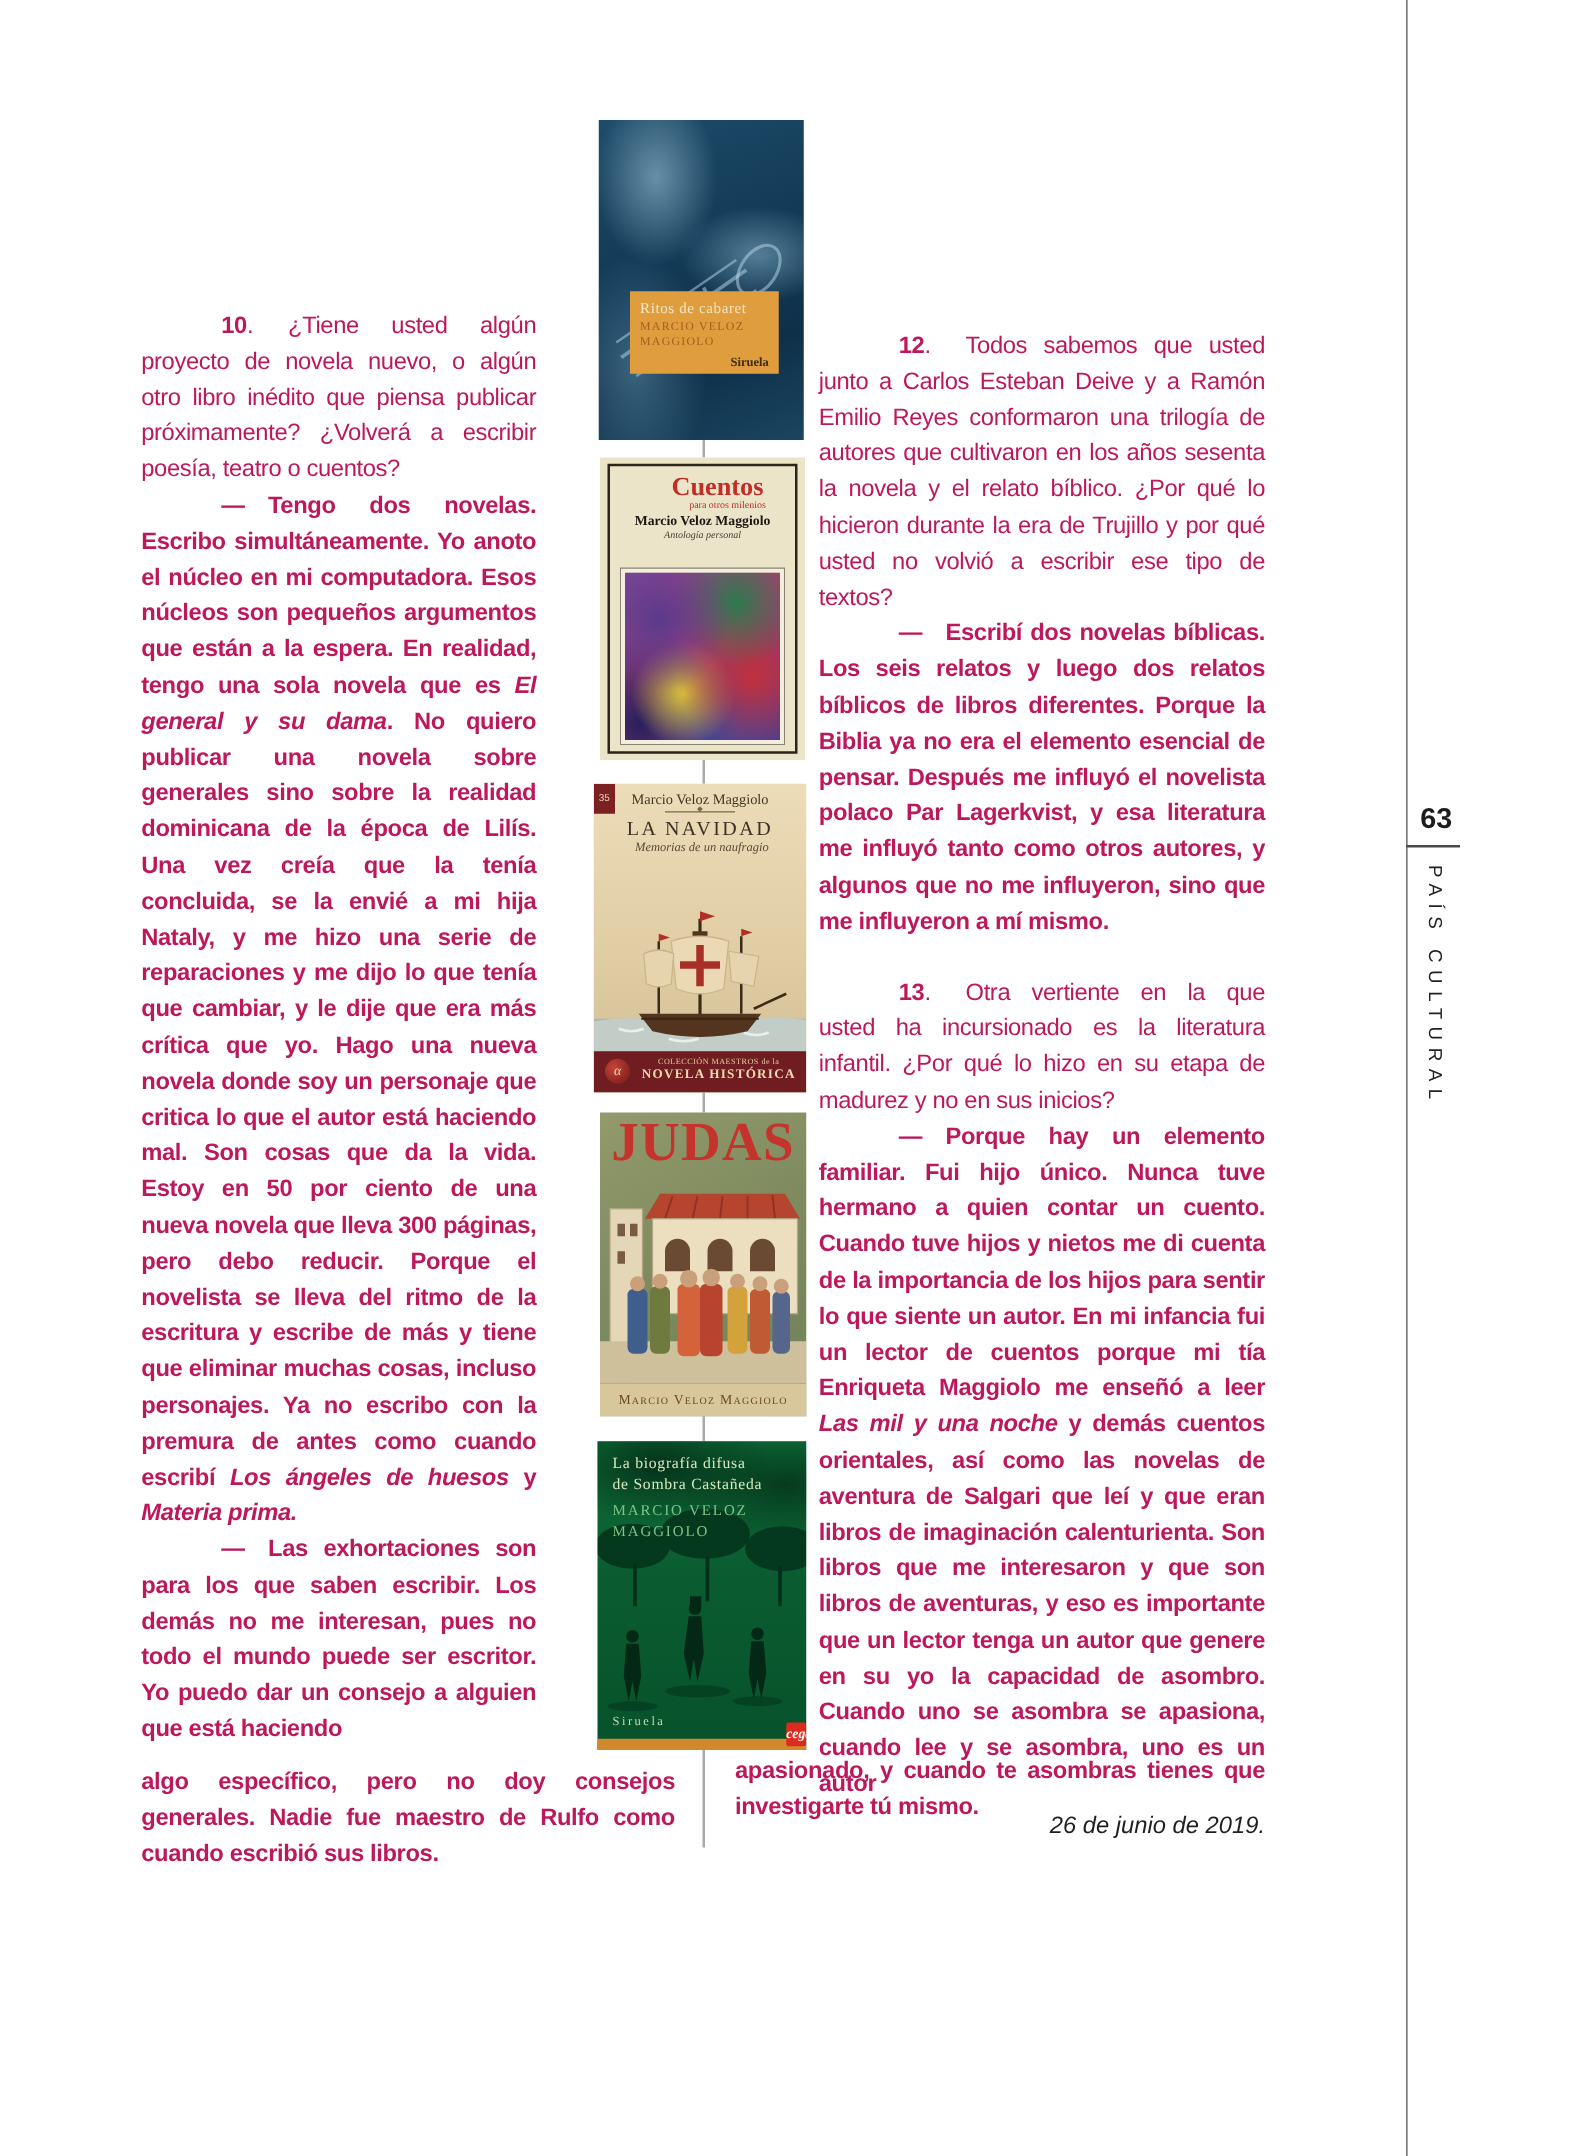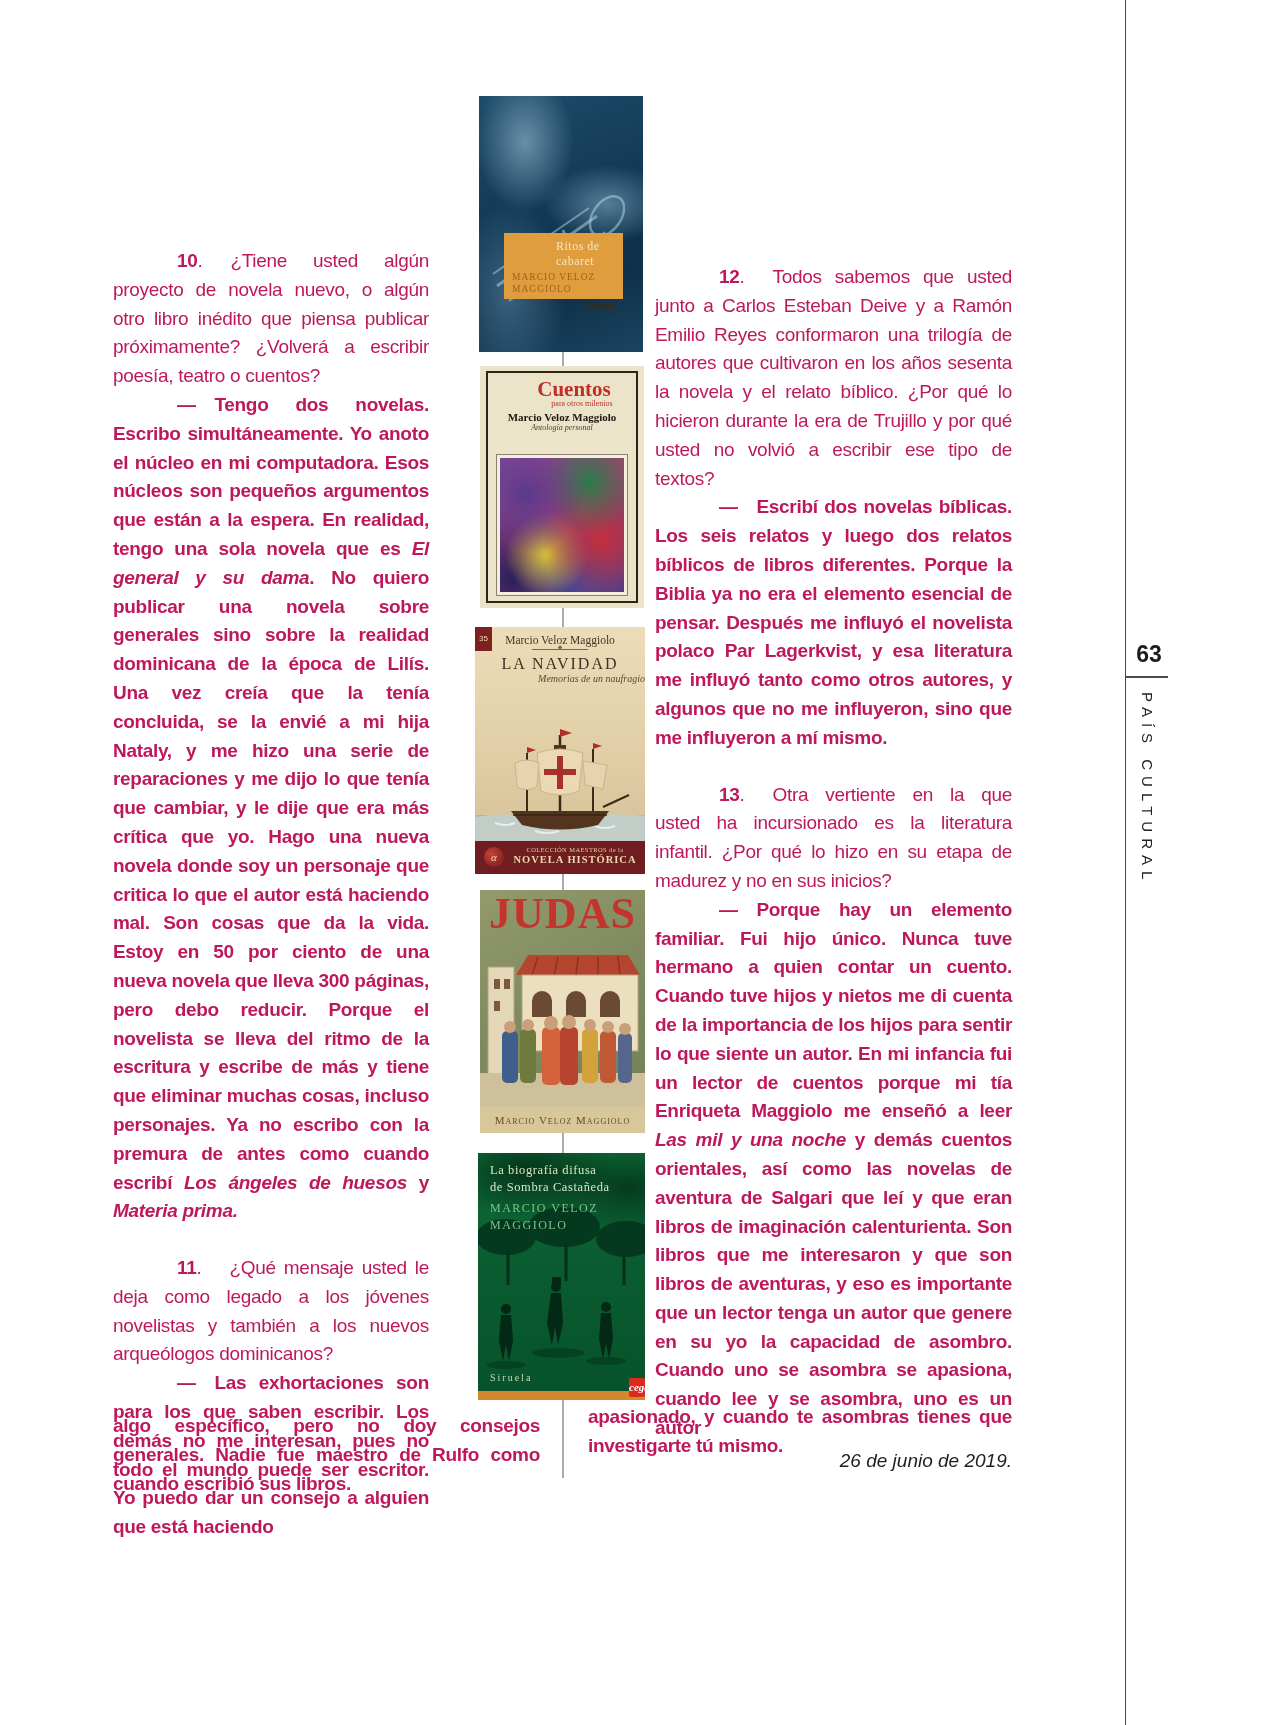--- a/index.html
+++ b/index.html
@@ -35,21 +35,21 @@
 
   
   .b1{left:479px;top:96px;width:164px;height:256px;
       background:
         radial-gradient(ellipse 70px 100px at 28% 18%, rgba(170,205,225,.55), transparent 70%),
         radial-gradient(ellipse 90px 55px at 78% 42%, rgba(150,195,220,.5), transparent 70%),
         radial-gradient(ellipse 80px 130px at 18% 78%, rgba(110,160,190,.45), transparent 72%),
         linear-gradient(160deg,#1d4c69,#133b57 40%,#0f3049 72%,#1a4560);}
   .b1-label{position:absolute;left:25px;top:137px;width:119px;height:66px;background:#df9d3e;
             padding:6px 8px;box-sizing:border-box;}
-  .b1-title{font-family:"Liberation Serif",serif;font-size:12px;color:#f3e6c6;letter-spacing:.5px;margin-left:44px;}
+  .b1-title{font-family:"Liberation Serif",serif;font-size:12px;color:#f3e6c6;letter-spacing:.5px;}
   .b1-author{font-family:"Liberation Serif",serif;font-size:9.5px;color:#a3601c;
              letter-spacing:1px;line-height:12px;margin-top:2px;}
   .b1-pub{font-family:"Liberation Serif",serif;font-size:10px;font-weight:700;color:#3e2c12;
           text-align:right;margin-top:5px;}
 
   
   .b2{left:480px;top:366px;width:164px;height:242px;background:#ece4c8;}
   .b2-frame{position:absolute;left:6px;right:6px;top:5px;bottom:5px;border:2px solid #2b2419;}
   .b2-title{position:relative;margin-top:14px;text-align:center;font-family:"Liberation Serif",serif;
             font-weight:700;font-size:21px;color:#c22d27;line-height:19px;}
@@ -74,22 +74,22 @@
       background:linear-gradient(#ecdcb8,#e0cda4 55%,#d2bd92);}
   .b3-spine{position:absolute;left:0;top:0;width:17px;height:24px;background:#7c2022;
             color:#e8d8b0;font-size:8px;line-height:24px;text-align:center;}
   .b3-author{text-align:center;font-family:"Liberation Serif",serif;font-size:11.5px;
              color:#453726;margin-top:7px;}
   .b3-orn{width:56px;margin:3px auto 1px;border-top:1px solid #7a6848;position:relative;height:4px;}
   .b3-orn::after{content:"◆";position:absolute;left:50%;top:-7px;transform:translateX(-50%);
                  font-size:6px;color:#7a6848;background:transparent;}
   .b3-title{text-align:center;font-family:"Liberation Serif",serif;font-size:16px;
             letter-spacing:2px;color:#3d3324;}
-  .b3-sub{text-align:right;font-family:"Liberation Serif",serif;font-style:italic;
-          font-size:10px;color:#5a4a34;}
+  .b3-sub{text-align:left;font-family:"Liberation Serif",serif;font-style:italic;
+          font-size:10px;color:#5a4a34;margin-left:33px;}
   .b3-band{position:absolute;left:0;right:0;bottom:0;height:33px;background:#6f1d20;}
   .b3-seal{position:absolute;left:9px;top:6px;width:20px;height:20px;border-radius:50%;
            background:radial-gradient(circle at 35% 35%, #c5433a, #8c2420 70%);
            color:#eddcae;font-family:"Liberation Serif",serif;font-style:italic;
            font-size:11px;line-height:20px;text-align:center;}
   .b3-coll{position:absolute;left:34px;top:5px;right:4px;text-align:center;}
   .b3-coll-small{font-family:"Liberation Serif",serif;font-size:6.5px;color:#e2cf9e;letter-spacing:.4px;}
   .b3-coll-big{font-family:"Liberation Serif",serif;font-weight:700;font-size:10.5px;
                color:#ecd9ae;letter-spacing:1px;margin-top:1px;}
 
@@ -121,21 +121,20 @@
             font-size:11px;line-height:18px;text-align:right;border-radius:2px;}
 </style>
 </head>
 <body>
 
 <div id="page">
 
   <div class="col" style="left:113px;top:222px;width:316px;" id="left-col">
       <p class="para question"><span class="qnum">10</span>.  <span>¿Tiene usted algún proyecto de novela nuevo, o algún otro libro inédito que piensa publicar próximamente? ¿Volverá a escribir poesía, teatro o cuentos?</span></p>
       <p class="para answer"><span>— Tengo dos novelas. Escribo simultáneamente. Yo anoto el núcleo en mi computadora. Esos núcleos son pequeños argumentos que están a la espera. En realidad, tengo una sola novela que es </span><span class="it">El general y su dama</span><span>. No quiero publicar una novela sobre generales sino sobre la realidad dominicana de la época de Lilís. Una vez creía que la tenía concluida, se la envié a mi hija Nataly, y me hizo una serie de reparaciones y me dijo lo que tenía que cambiar, y le dije que era más crítica que yo. Hago una nueva novela donde soy un personaje que critica lo que el autor está haciendo mal. Son cosas que da la vida. Estoy en 50 por ciento de una nueva novela que lleva 300 páginas, pero debo reducir. Porque el novelista se lleva del ritmo de la escritura y escribe de más y tiene que eliminar muchas cosas, incluso personajes. Ya no escribo con la premura de antes como cuando escribí </span><span class="it">Los ángeles de huesos</span><span> y </span><span class="it">Materia prima.</span></p>
-      <p class="para question"><span class="qnum">11</span>.  <span>¿Qué mensaje usted le deja como legado a los jóvenes novelistas y también a los nuevos arqueólogos dominicanos?</span></p>
       <p class="para answer"><span>— Las exhortaciones son para los que saben escribir. Los demás no me interesan, pues no todo el mundo puede ser escritor. Yo puedo dar un consejo a alguien que está haciendo</span></p>
     </div>
   <div class="col" style="left:113px;top:1387px;width:427px;" id="left-cont">
       <p class="para continuation"><span>algo específico, pero no doy consejos generales. Nadie fue maestro de Rulfo como cuando escribió sus libros.</span></p>
     </div>
 
   <div class="col" style="left:655px;top:238px;width:357px;" id="right-col">
       <p class="para question"><span class="qnum">12</span>.  <span>Todos sabemos que usted junto a Carlos Esteban Deive y a Ramón Emilio Reyes conformaron una trilogía de autores que cultivaron en los años sesenta la novela y el relato bíblico. ¿Por qué lo hicieron durante la era de Trujillo y por qué usted no volvió a escribir ese tipo de textos?</span></p>
       <p class="para answer"><span>— Escribí dos novelas bíblicas. Los seis relatos y luego dos relatos bíblicos de libros diferentes. Porque la Biblia ya no era el elemento esencial de pensar. Después me influyó el novelista polaco Par Lagerkvist, y esa literatura me influyó tanto como otros autores, y algunos que no me influyeron, sino que me influyeron a mí mismo.</span></p>
       <p class="para question"><span class="qnum">13</span>.  <span>Otra vertiente en la que usted ha incursionado es la literatura infantil. ¿Por qué lo hizo en su etapa de madurez y no en sus inicios?</span></p>

